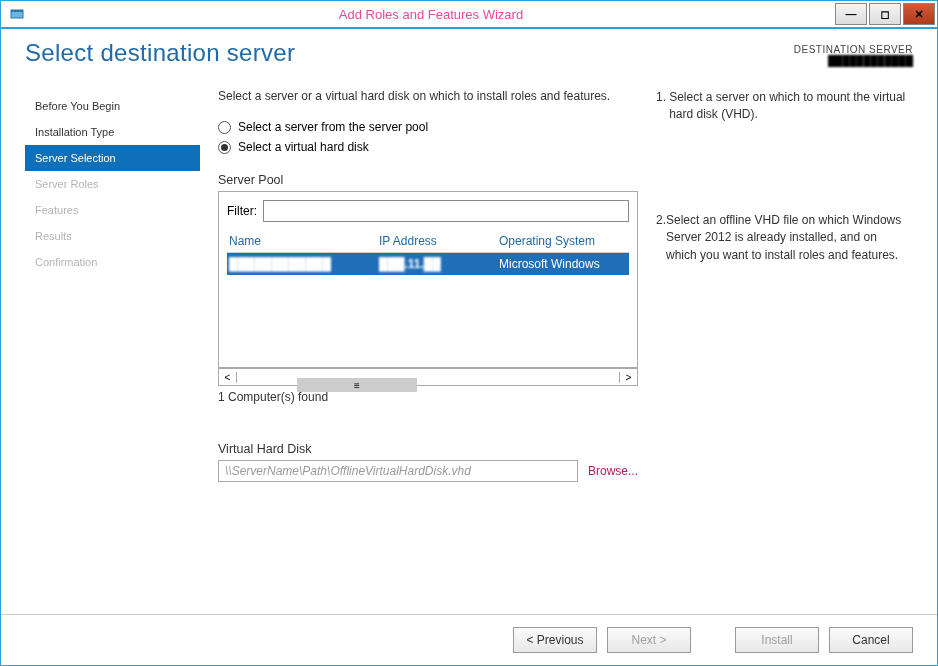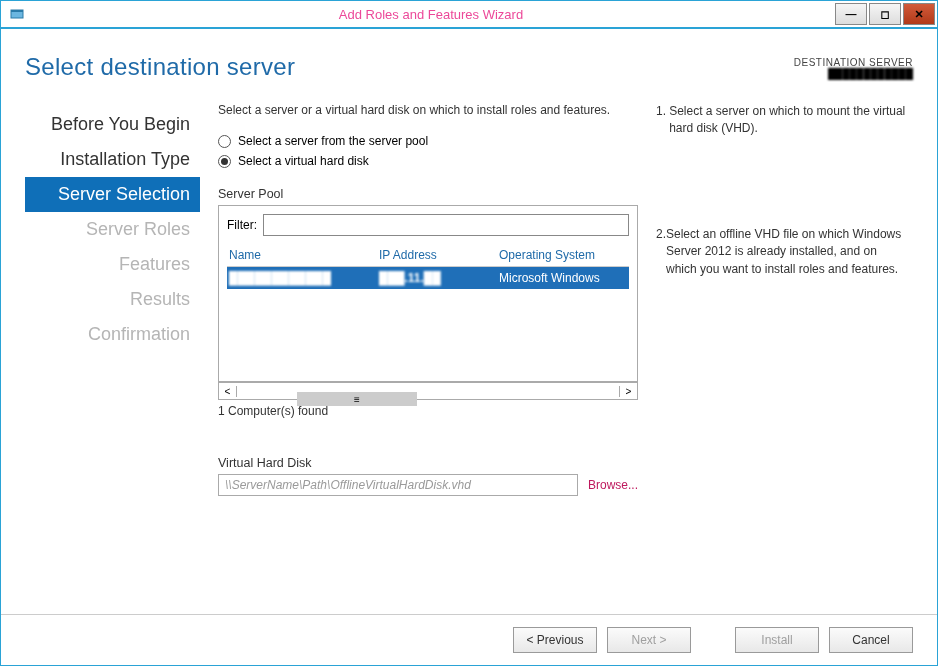--- a/index.html
+++ b/index.html
@@ -40,44 +40,43 @@
     font-size: 11px; font-weight: bold;
     margin-top:2px; margin-right:2px;
   }
   .win-btn.close { background: linear-gradient(#d25a3a,#b13a1a); color:#000; }
   .content {
     flex:1;
     display:flex;
     flex-direction:column;
     padding: 10px 24px 0 24px;
   }
-  .header-row { display:flex; justify-content:space-between; align-items:flex-start; margin-top:14px;}
+  .header-row { display:flex; justify-content:space-between; align-items:center; margin-top:0;}
   .page-title {
     font-size: 24px;
     font-weight: 300;
     color: #1f6aa8;
     letter-spacing: 0.3px;
   }
   .dest-block { text-align:right; font-size:10px; margin-top:4px;}
   .dest-label { letter-spacing:0.5px; color:#444;}
   .dest-val {
     font-weight:bold; color:#000;
     filter: blur(1px);
   }
   .body-row { display:flex; flex:1; margin-top:22px; overflow:hidden;}
   .nav {
     width: 175px;
     padding-top:4px;
   }
   .nav-item {
     padding: 7px 10px;
-    font-size: 18px;
+    font-size: 11px;
     color: #333;
     cursor: default;
-    text-align: right;
   }
   .nav-item.active { background:#0f6fb8; color:#fff; }
   .nav-item.disabled { color:#b5b5b5; }
   .main {
     flex:1;
     padding-left: 18px;
     display:flex;
     gap: 18px;
   }
   .main-left { width: 420px; display:flex; flex-direction:column; }

